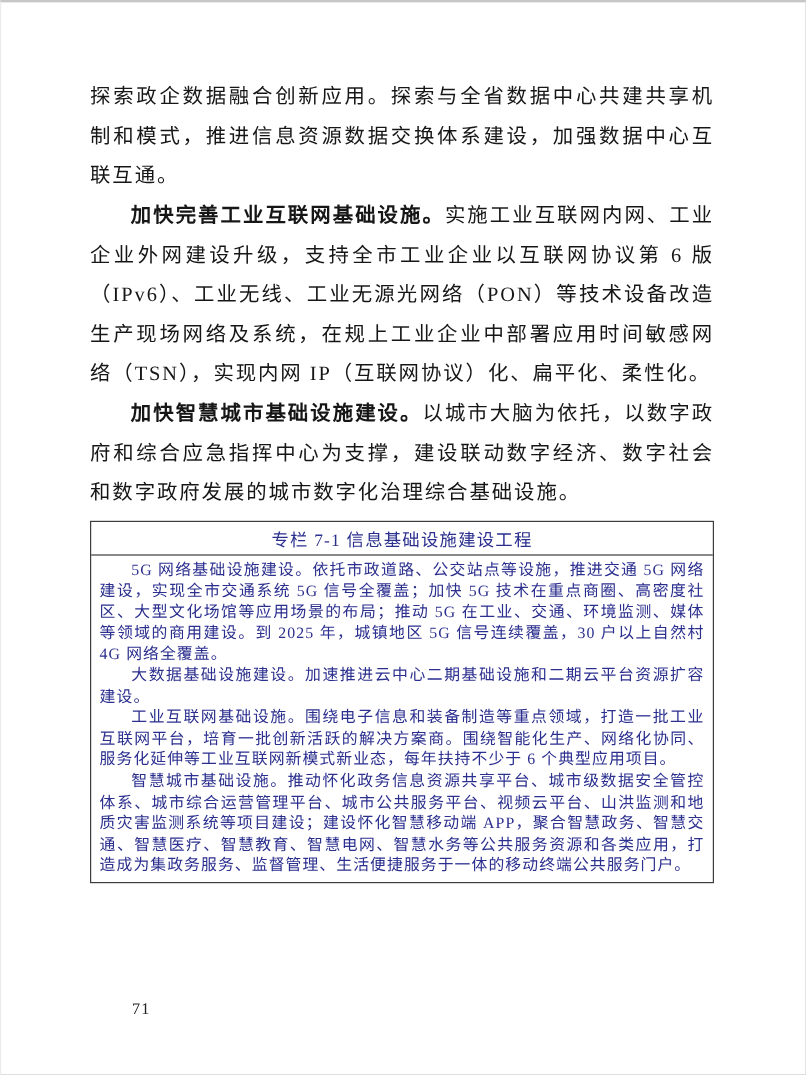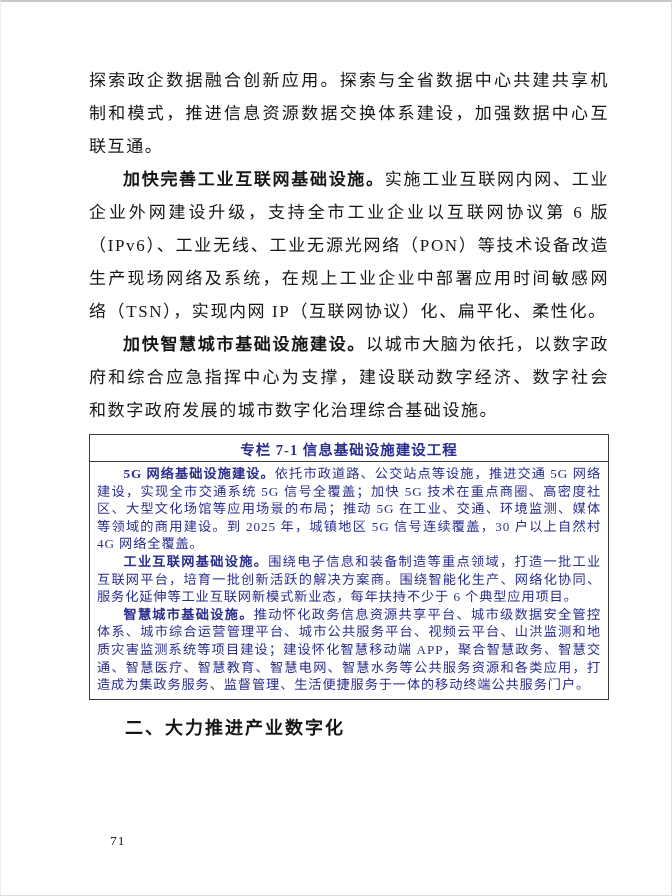--- a/index.html
+++ b/index.html
@@ -17,21 +17,21 @@
     border-top: 2px solid #c7c7c7;
     border-left: 1px solid #ececec;
     border-right: 1px solid #dedede;
     border-bottom: 1px solid #dedede;
     font-family: "Liberation Serif", "DejaVu Serif", serif;
     color: #161616;
     overflow: hidden;
   }
   .content {
     position: absolute;
-    left: 88px;
+    left: 74px;
     top: 62px;
     width: 520px;
   }
   .para {
     font-size: 17px;
     line-height: 33px;
     letter-spacing: 1.6px;
     text-align: justify;
     text-justify: inter-ideograph;
     margin: 0;
@@ -39,40 +39,40 @@
   .para.indent { text-indent: 2em; }
   .para .lead { font-weight: 700; }
 
   .feature-box {
     margin-top: 7px;
     border: 1.5px solid #3c3c3c;
     color: #2b2f8e;
     box-sizing: border-box;
   }
   .feature-box .box-title {
-    font-weight: 700;
+    font-weight: 400;
     font-size: 14.5px;
     text-align: center;
     letter-spacing: 1px;
     padding: 3px 4px 2px 4px;
     border-bottom: 1.5px solid #3c3c3c;
   }
   .feature-box .box-body {
     padding: 3px 7px 5px 7px;
   }
   .feature-box .box-para {
     font-size: 13.2px;
     line-height: 17.6px;
     letter-spacing: 0.9px;
     text-align: justify;
     text-justify: inter-ideograph;
     text-indent: 2em;
     margin: 0;
   }
-  .feature-box .box-para .lead { font-weight: 700; }
+  .feature-box .box-para .lead { font-weight: 400; }
 
   .section-heading {
     margin: 13px 0 0 0;
     font-size: 18px;
     font-weight: 700;
     letter-spacing: 2px;
     text-indent: 2em;
     line-height: 30px;
   }
   .after-heading { margin-top: 6px; }
@@ -102,27 +102,29 @@
       <span class="lead">加快智慧城市基础设施建设。</span><span>以城市大脑为依托，以数字政府和综合应急指挥中心为支撑，建设联动数字经济、数字社会和数字政府发展的城市数字化治理综合基础设施。</span>
     </p>
 
     <div class="feature-box">
       <div class="box-title">专栏 7-1  信息基础设施建设工程</div>
       <div class="box-body">
         <p class="box-para">
           <span class="lead">5G 网络基础设施建设。</span><span>依托市政道路、公交站点等设施，推进交通 5G 网络建设，实现全市交通系统 5G 信号全覆盖；加快 5G 技术在重点商圈、高密度社区、大型文化场馆等应用场景的布局；推动 5G 在工业、交通、环境监测、媒体等领域的商用建设。到 2025 年，城镇地区 5G 信号连续覆盖，30 户以上自然村 4G 网络全覆盖。</span>
         </p>
         <p class="box-para">
+          <span class="lead">大数据基础设施建设。</span><span>加速推进云中心二期基础设施和二期云平台资源扩容建设。</span>
+        </p>
+        <p class="box-para">
           <span class="lead">工业互联网基础设施。</span><span>围绕电子信息和装备制造等重点领域，打造一批工业互联网平台，培育一批创新活跃的解决方案商。围绕智能化生产、网络化协同、服务化延伸等工业互联网新模式新业态，每年扶持不少于 6 个典型应用项目。</span>
         </p>
         <p class="box-para">
           <span class="lead">智慧城市基础设施。</span><span>推动怀化政务信息资源共享平台、城市级数据安全管控体系、城市综合运营管理平台、城市公共服务平台、视频云平台、山洪监测和地质灾害监测系统等项目建设；建设怀化智慧移动端 APP，聚合智慧政务、智慧交通、智慧医疗、智慧教育、智慧电网、智慧水务等公共服务资源和各类应用，打造成为集政务服务、监督管理、生活便捷服务于一体的移动终端公共服务门户。</span>
         </p>
       </div>
     </div>
 
-    <h2 class="section-heading">二、大力推进产业数字化</h2>
 
 
   </div>
 
   <div class="page-number">71</div>
 </div>
 
 </body></html>

